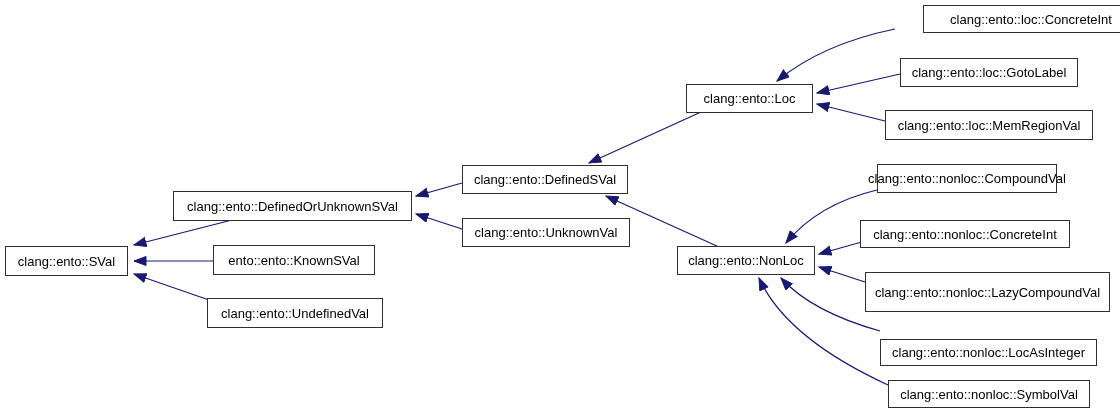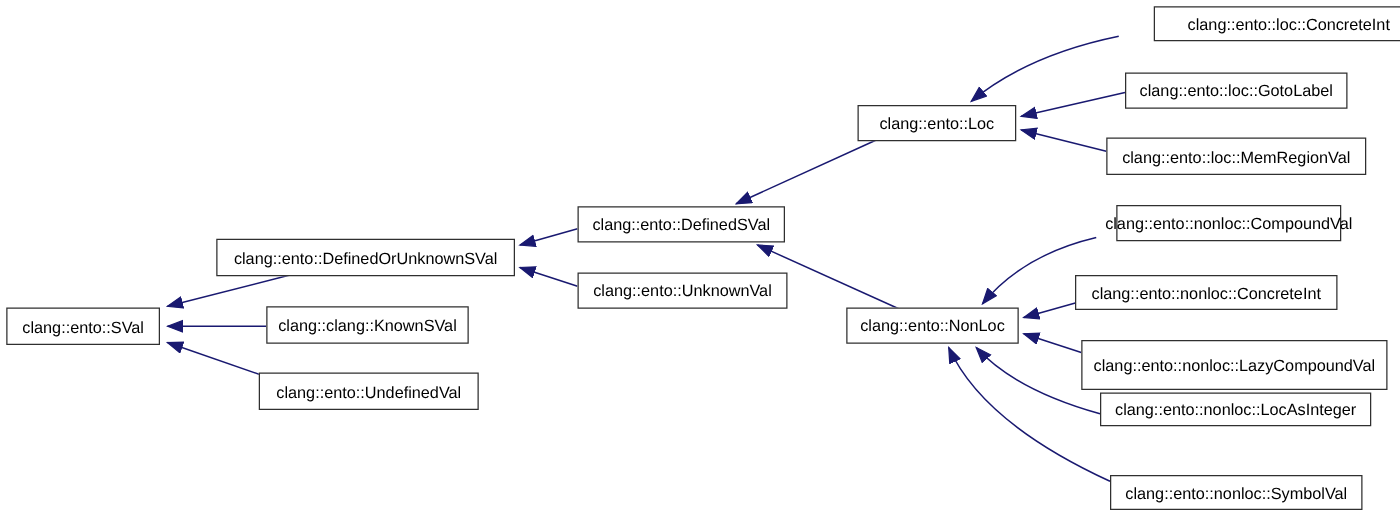--- a/index.html
+++ b/index.html
@@ -67,21 +67,21 @@
       <path d="M 888 385 Q 786 338 759 278" fill="none" stroke="#191970" stroke-width="1.2" marker-end="url(#arrow)"></path>
     </svg>
   <div id="node-layer">
       <div class="class-node" style="left: 5px; top: 246px; width: 123px; height: 30px;">
         <span>clang::ento::SVal</span>
       </div>
       <div class="class-node" style="left: 173px; top: 191px; width: 239px; height: 30px;">
         <span>clang::ento::DefinedOrUnknownSVal</span>
       </div>
       <div class="class-node" style="left: 213px; top: 245px; width: 162px; height: 30px;">
-        <span>clang::clang::KnownSVal</span>
+        <span>ento::ento::KnownSVal</span>
       </div>
       <div class="class-node" style="left: 207px; top: 298px; width: 176px; height: 30px;">
         <span>clang::ento::UndefinedVal</span>
       </div>
       <div class="class-node" style="left: 462px; top: 165px; width: 166px; height: 29px;">
         <span>clang::ento::DefinedSVal</span>
       </div>
       <div class="class-node" style="left: 462px; top: 218px; width: 168px; height: 29px;">
         <span>clang::ento::UnknownVal</span>
       </div>
@@ -93,29 +93,29 @@
       </div>
       <div class="class-node" style="left: 895px; top: 5px; width: 216px; height: 28px; margin-left: 28px;">
         <span>clang::ento::loc::ConcreteInt</span>
       </div>
       <div class="class-node" style="left: 900px; top: 58px; width: 178px; height: 29px;">
         <span>clang::ento::loc::GotoLabel</span>
       </div>
       <div class="class-node" style="left: 885px; top: 110px; width: 208px; height: 30px;">
         <span>clang::ento::loc::MemRegionVal</span>
       </div>
-      <div class="class-node" style="left: 877px; top: 164px; width: 180px; height: 29px; margin-left: 16px;">
+      <div class="class-node" style="left: 877px; top: 164px; width: 180px; height: 29px;">
         <span>clang::ento::nonloc::CompoundVal</span>
       </div>
       <div class="class-node" style="left: 860px; top: 220px; width: 210px; height: 28px;">
         <span>clang::ento::nonloc::ConcreteInt</span>
       </div>
       <div class="class-node" style="left: 865px; top: 272px; width: 245px; height: 40px;">
         <span>clang::ento::nonloc::LazyCompoundVal</span>
       </div>
-      <div class="class-node" style="left: 880px; top: 314px; width: 217px; height: 27px;">
+      <div class="class-node" style="left: 880px; top: 339px; width: 217px; height: 27px;">
         <span>clang::ento::nonloc::LocAsInteger</span>
       </div>
       <div class="class-node" style="left: 888px; top: 380px; width: 202px; height: 28px;">
         <span>clang::ento::nonloc::SymbolVal</span>
       </div>
     </div>
 </div>
 
 </body></html>

